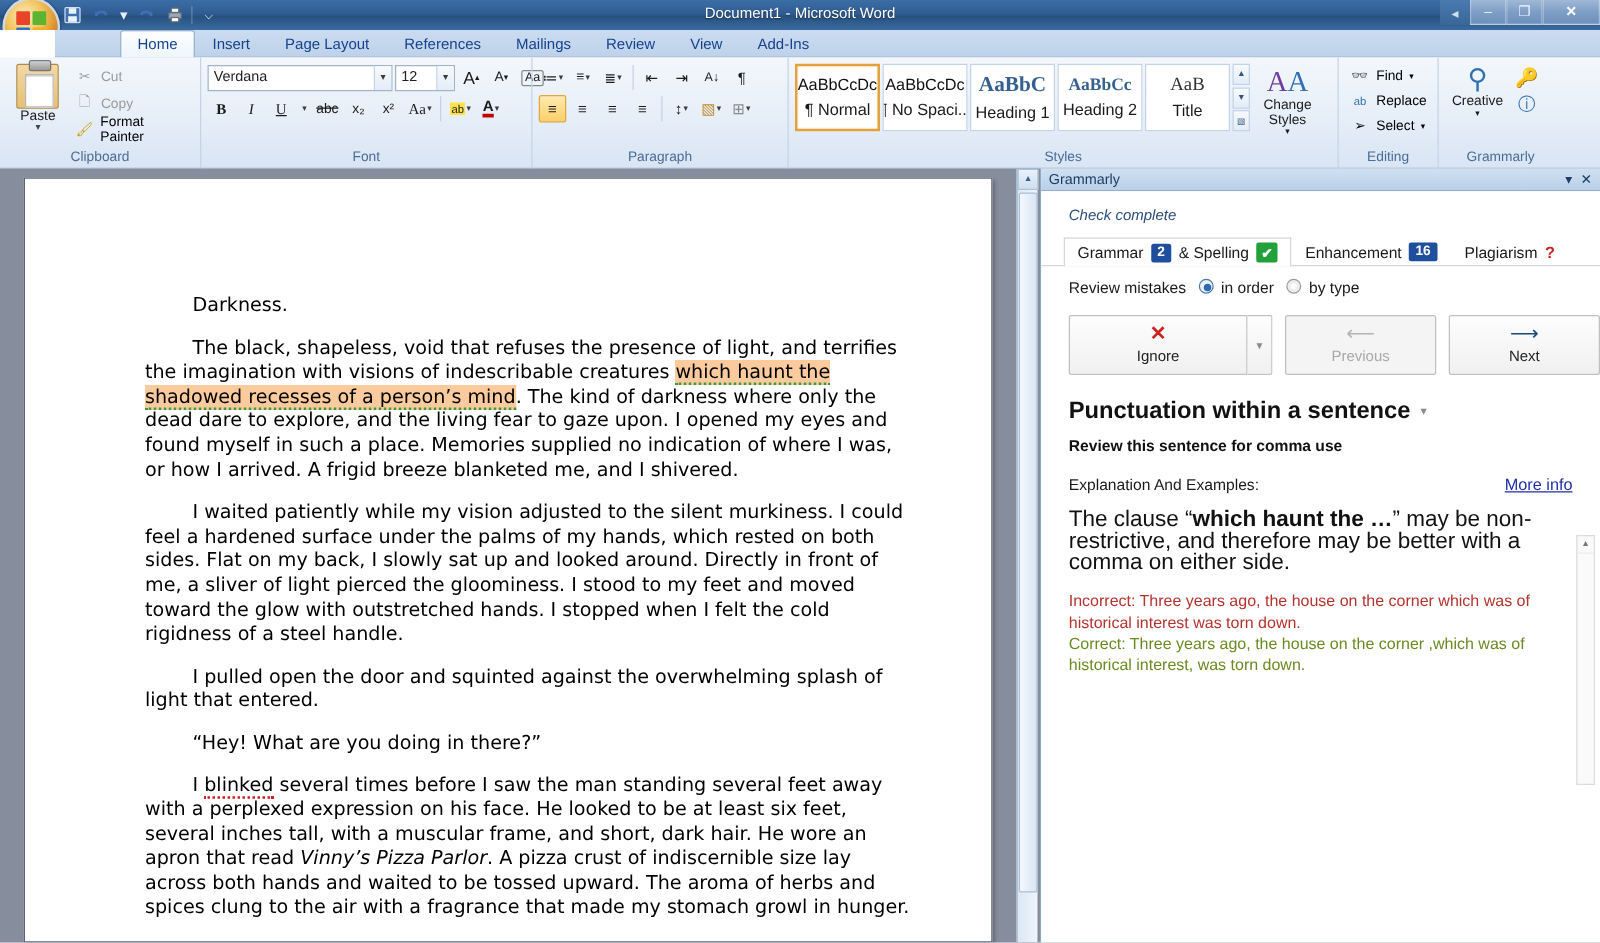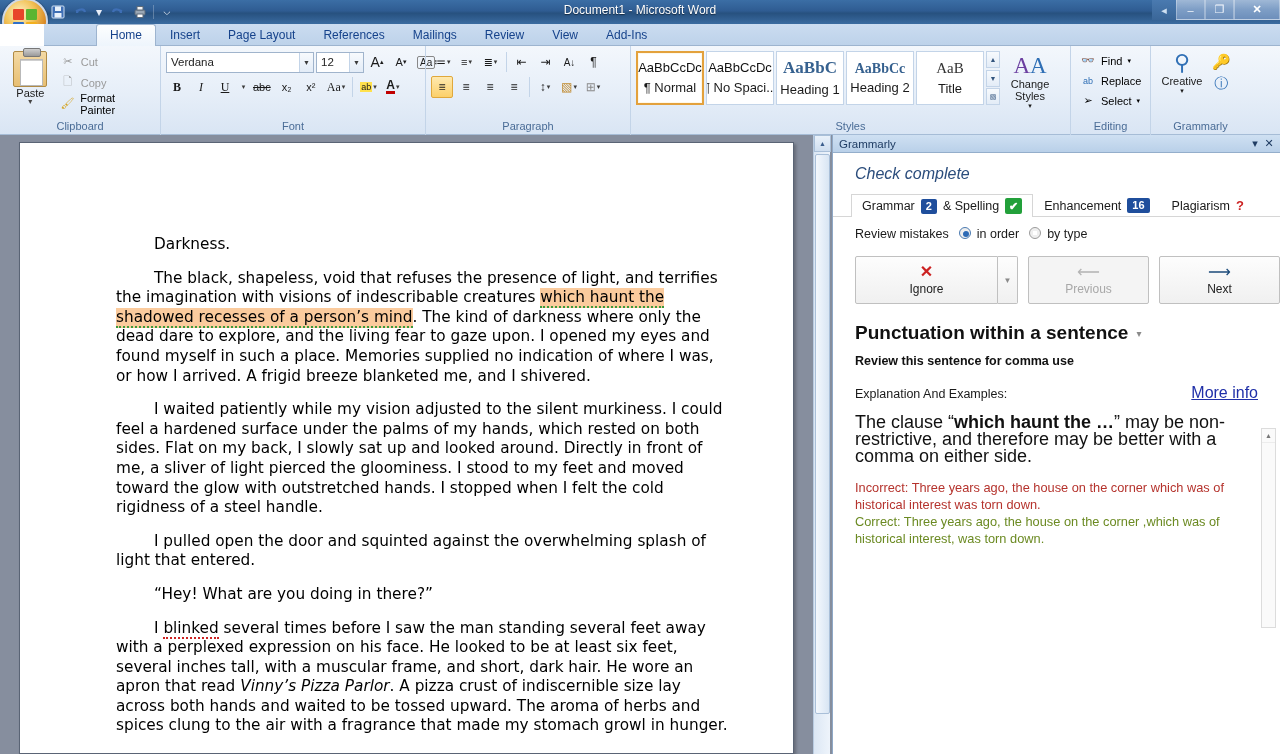--- a/index.html
+++ b/index.html
@@ -224,21 +224,21 @@
   .gp-title {
     height: 18px; background: linear-gradient(to bottom,#cfe0f2,#b9d0e9);
     border-bottom: 1px solid #94aecb;
     display: flex; align-items: center; padding: 0 4px 0 6px;
     font-size: 11.5px; color: #1f3c63;
   }
   .gp-title .sp { flex: 1; }
   .gp-tbtn { width: 14px; text-align: center; font-size: 11px; color: #1f3c63; }
   .gp-body { padding: 0 0 0 0; height: 600px; position: relative; background: #fff;}
   .check-complete {
-    font-size: 16px; color: #2b4d7c; font-style: italic;
+    font-size: 12px; color: #2b4d7c; font-style: italic;
     padding: 12px 0 10px 22px;
   }
   .gtabs { display: flex; align-items: flex-start; padding-left: 18px; height: 24px; border-bottom: 1px solid #d6d6d6;}
   .gtab {
     display: flex; align-items: center; gap: 6px; font-size: 12.5px; color: #1a1a1a;
     padding: 3px 10px; border: 1px solid transparent; border-bottom: none;
     position: relative; top: 1px; white-space: nowrap;
   }
   .gtab.active { background: #fff; border-color: #d6d6d6; border-bottom-color: #fff; }
   .badge {
@@ -282,21 +282,21 @@
 
   .issue-title {
     display: flex; align-items: center; gap: 8px;
     font-size: 19px; font-weight: bold; color: #111;
     padding: 18px 0 0 22px;
   }
   .issue-title .dd { font-size: 10px; color: #8a8a8a; font-weight: normal;}
   .issue-sub { font-size: 12.5px; font-weight: bold; color: #111; padding: 10px 0 0 22px;}
   .expl-row { display: flex; align-items: baseline; padding: 16px 22px 0 22px; }
   .expl-row .lbl { font-size: 12.5px; color: #1a1a1a; flex: 1; }
-  .more-info { font-size: 16px; color: #1f2fa8; text-decoration: underline; }
+  .more-info { font-size: 13px; color: #1f2fa8; text-decoration: underline; }
 
   .expl-box {
     margin: 12px 18px 0 22px; position: relative; height: 190px; overflow: hidden;
   }
   .expl-p { font-size: 18px; color: #111; line-height: 17px; }
   .expl-p b { font-weight: bold; }
   .expl-bad { font-size: 12.8px; color: #b5332d; line-height: 17px; margin-top: 14px;}
   .expl-good { font-size: 12.8px; color: #6b8a22; line-height: 17px; }
 
   .gp-scroll {

